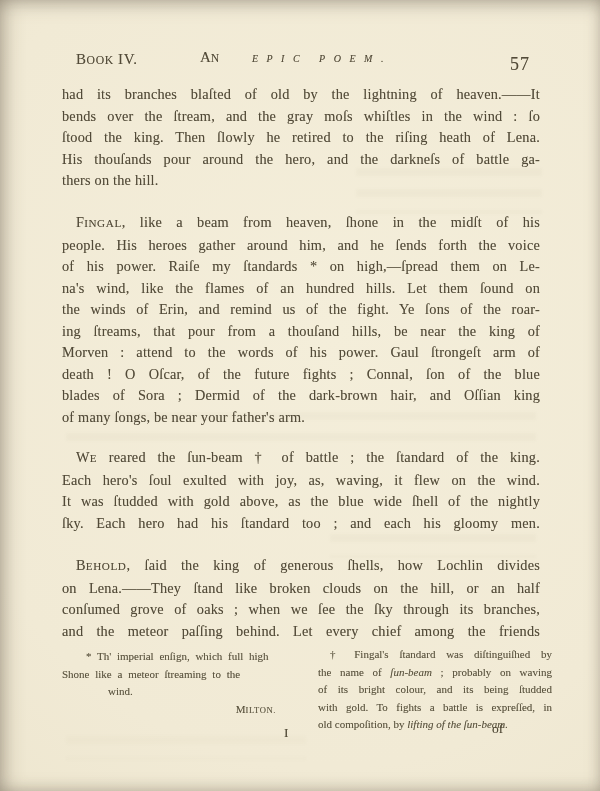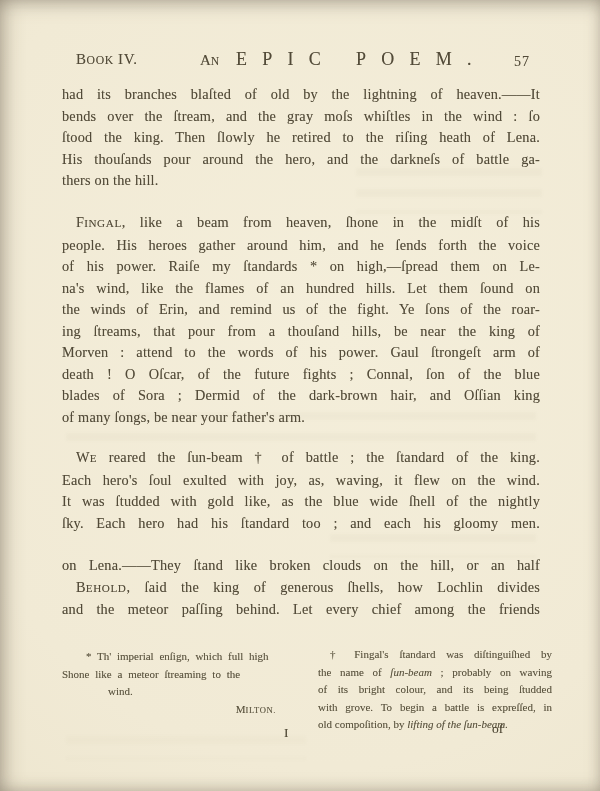--- a/index.html
+++ b/index.html
@@ -18,22 +18,22 @@
   .bleed{position:absolute;pointer-events:none;opacity:.30;filter:blur(1.6px);
     background:repeating-linear-gradient(180deg, rgba(150,138,105,.14) 0 8px, transparent 8px 21px);}
   .bleed.b1{left:356px;top:168px;width:186px;height:46px;}
   .bleed.b2{left:66px;top:412px;width:470px;height:36px;}
   .bleed.b3{left:330px;top:534px;width:206px;height:24px;}
   .bleed.b4{left:66px;top:736px;width:240px;height:24px;opacity:.22;}
   .content{position:absolute;left:62px;top:0;width:478px;height:791px;}
   .header{position:absolute;top:48px;left:0;width:478px;height:26px;font-size:15px;}
   .book{position:absolute;left:14px;top:3px;letter-spacing:.6px;}
   .rtitle{position:absolute;left:138px;top:1px;white-space:nowrap;}
-  .epic{letter-spacing:.85em;margin-left:16px;font-size:18px;}
-  .pagenum{position:absolute;right:10px;top:6px;font-size:14px;letter-spacing:1px;}
+  .epic{letter-spacing:.85em;margin-left:32px;font-size:10px;font-style:italic;}
+  .pagenum{position:absolute;right:10px;top:6px;font-size:18px;letter-spacing:1px;}
   .cap{}
   .sc{font-size:.78em;letter-spacing:.6px;}
   .para{position:absolute;left:0;width:478px;}
   .p1{top:84px;} .p2{top:212px;} .p3{top:447px;} .p4{top:555px;}
   .line{font-size:14.3px;line-height:21.5px;letter-spacing:.2px;}
   .j{text-align:justify;text-align-last:justify;}
   .indent{text-indent:14px;}
   .fns{position:absolute;top:646px;left:0;width:478px;font-size:11px;line-height:17.6px;color:rgba(80,73,52,.9);}
   .fn-left{position:absolute;left:0;top:2px;width:240px;word-spacing:3px;}
   .fn-right{position:absolute;left:256px;top:0;width:234px;}
@@ -81,42 +81,43 @@
       <div class="line j">ing ſtreams, that pour from a thouſand hills, be near the king of</div>
       <div class="line j">Morven : attend to the words of his power. Gaul ſtrongeſt arm of</div>
       <div class="line j">death ! O Oſcar, of the future fights ; Connal, ſon of the blue</div>
       <div class="line j">blades of Sora ; Dermid of the dark-brown hair, and Oſſian king</div>
       <div class="line">of many ſongs, be near your father's arm.</div>
     </div>
 
     <div class="para p3">
       <div class="line j indent"><span class="cap">W</span><span class="sc">E</span><span> reared the ſun-beam † of battle ; the ſtandard of the king.</span></div>
       <div class="line j">Each hero's ſoul exulted with joy, as, waving, it flew on the wind.</div>
-      <div class="line j">It was ſtudded with gold like, as the blue wide ſhell of the nightly</div>
+      <div class="line j">It was ſtudded with gold above, as the blue wide ſhell of the nightly</div>
       <div class="line j">ſky. Each hero had his ſtandard too ; and each his gloomy men.</div>
     </div>
 
     <div class="para p4">
+      <div class="line j indent"><span class="cap">B</span><span class="sc">EHOLD</span><span>, ſaid the king of generous ſhells, how Lochlin divides</span></div>
       <div class="line j">on Lena.——They ſtand like broken clouds on the hill, or an half</div>
-      <div class="line j indent"><span class="cap">B</span><span class="sc">EHOLD</span><span>, ſaid the king of generous ſhells, how Lochlin divides</span></div>
+      <div class="line j">conſumed grove of oaks ; when we ſee the ſky through its branches,</div>
       <div class="line j">and the meteor paſſing behind. Let every chief among the friends</div>
     </div>
 
     <div class="fns">
       <div class="fn-left">
         <div class="fn-ind1">* Th' imperial enſign, which full high</div>
         <div>Shone like a meteor ſtreaming to the</div>
         <div class="fn-ind2">wind.</div>
         <div class="fn-attr"><span class="cap">M</span><span class="sc">ILTON.</span></div>
       </div>
       <div class="fn-right">
         <div class="j fn-first">† Fingal's ſtandard was diſtinguiſhed by</div>
         <div class="j"><span>the name of </span><span class="it">ſun-beam</span><span> ; probably on waving</span></div>
         <div class="j">of its bright colour, and its being ſtudded</div>
-        <div class="j">with grove. To begin a battle is expreſſed, in</div>
+        <div class="j">with gold. To fights a battle is expreſſed, in</div>
         <div><span>old compoſition, by </span><span class="it">lifting of the ſun-beam.</span></div>
       </div>
     </div>
 
     <div class="footer">
       <span class="sig">I</span>
       <span class="catch">of</span>
     </div>
 
   </div>

